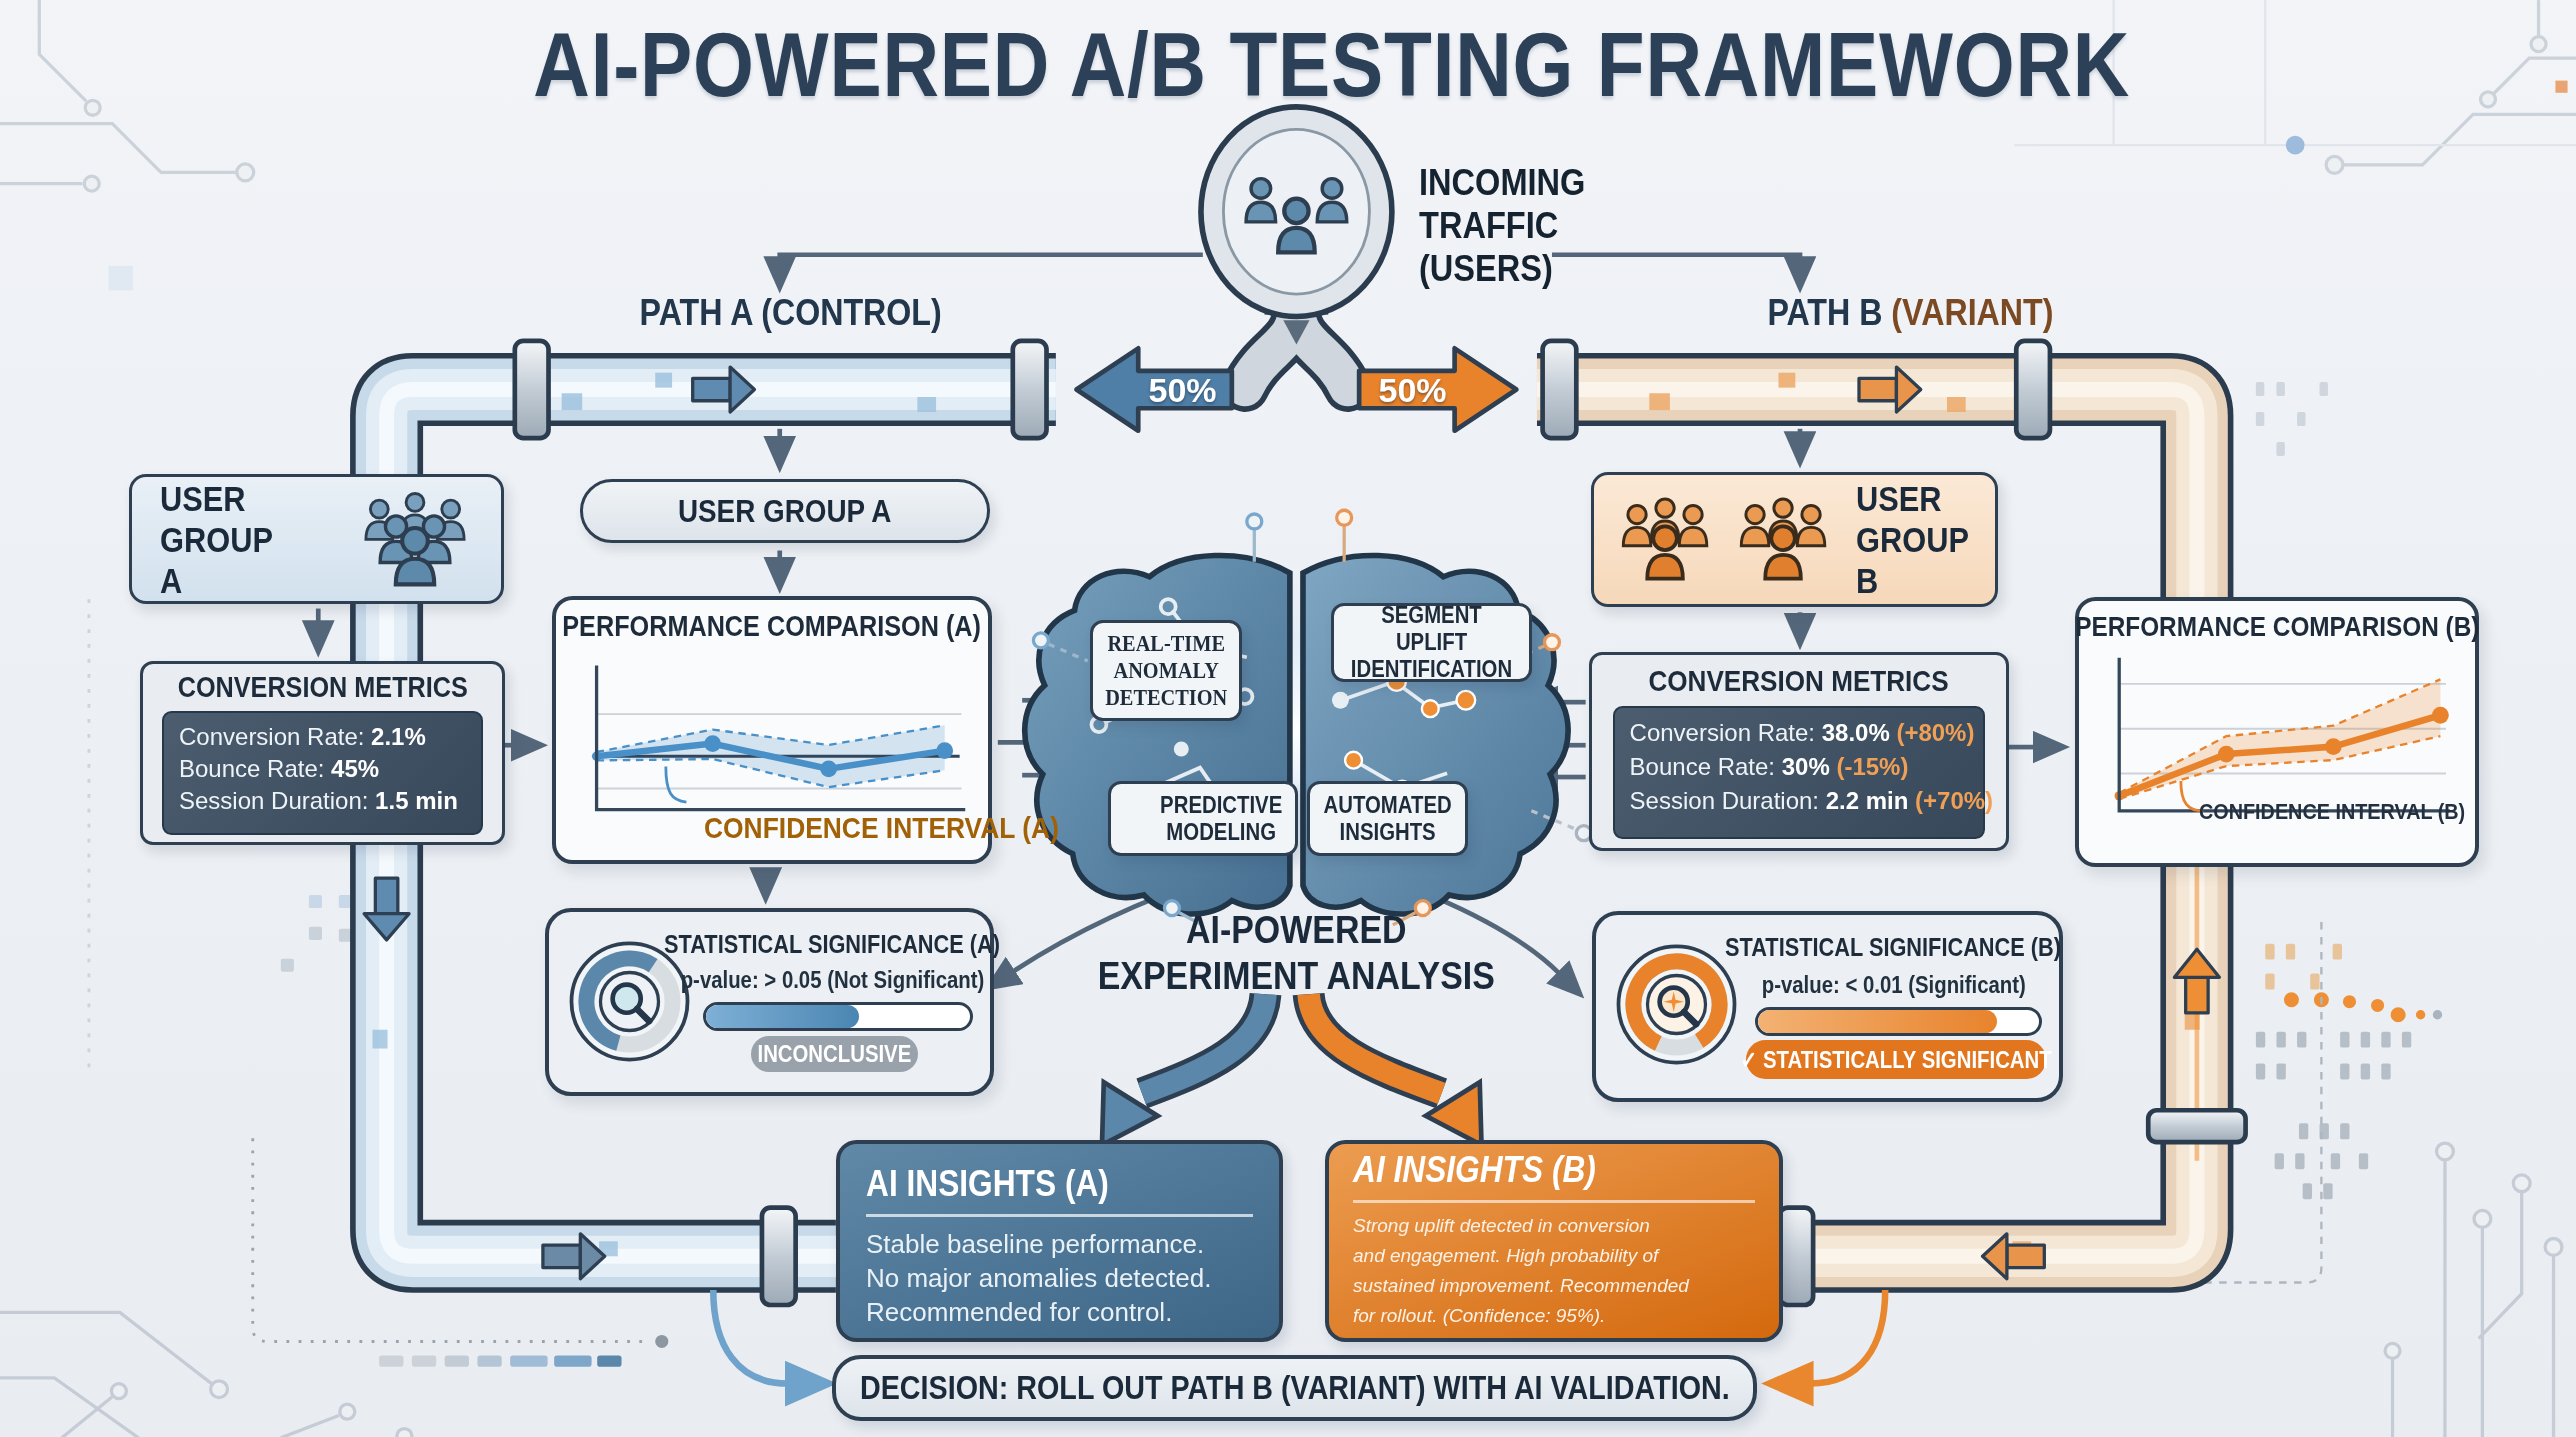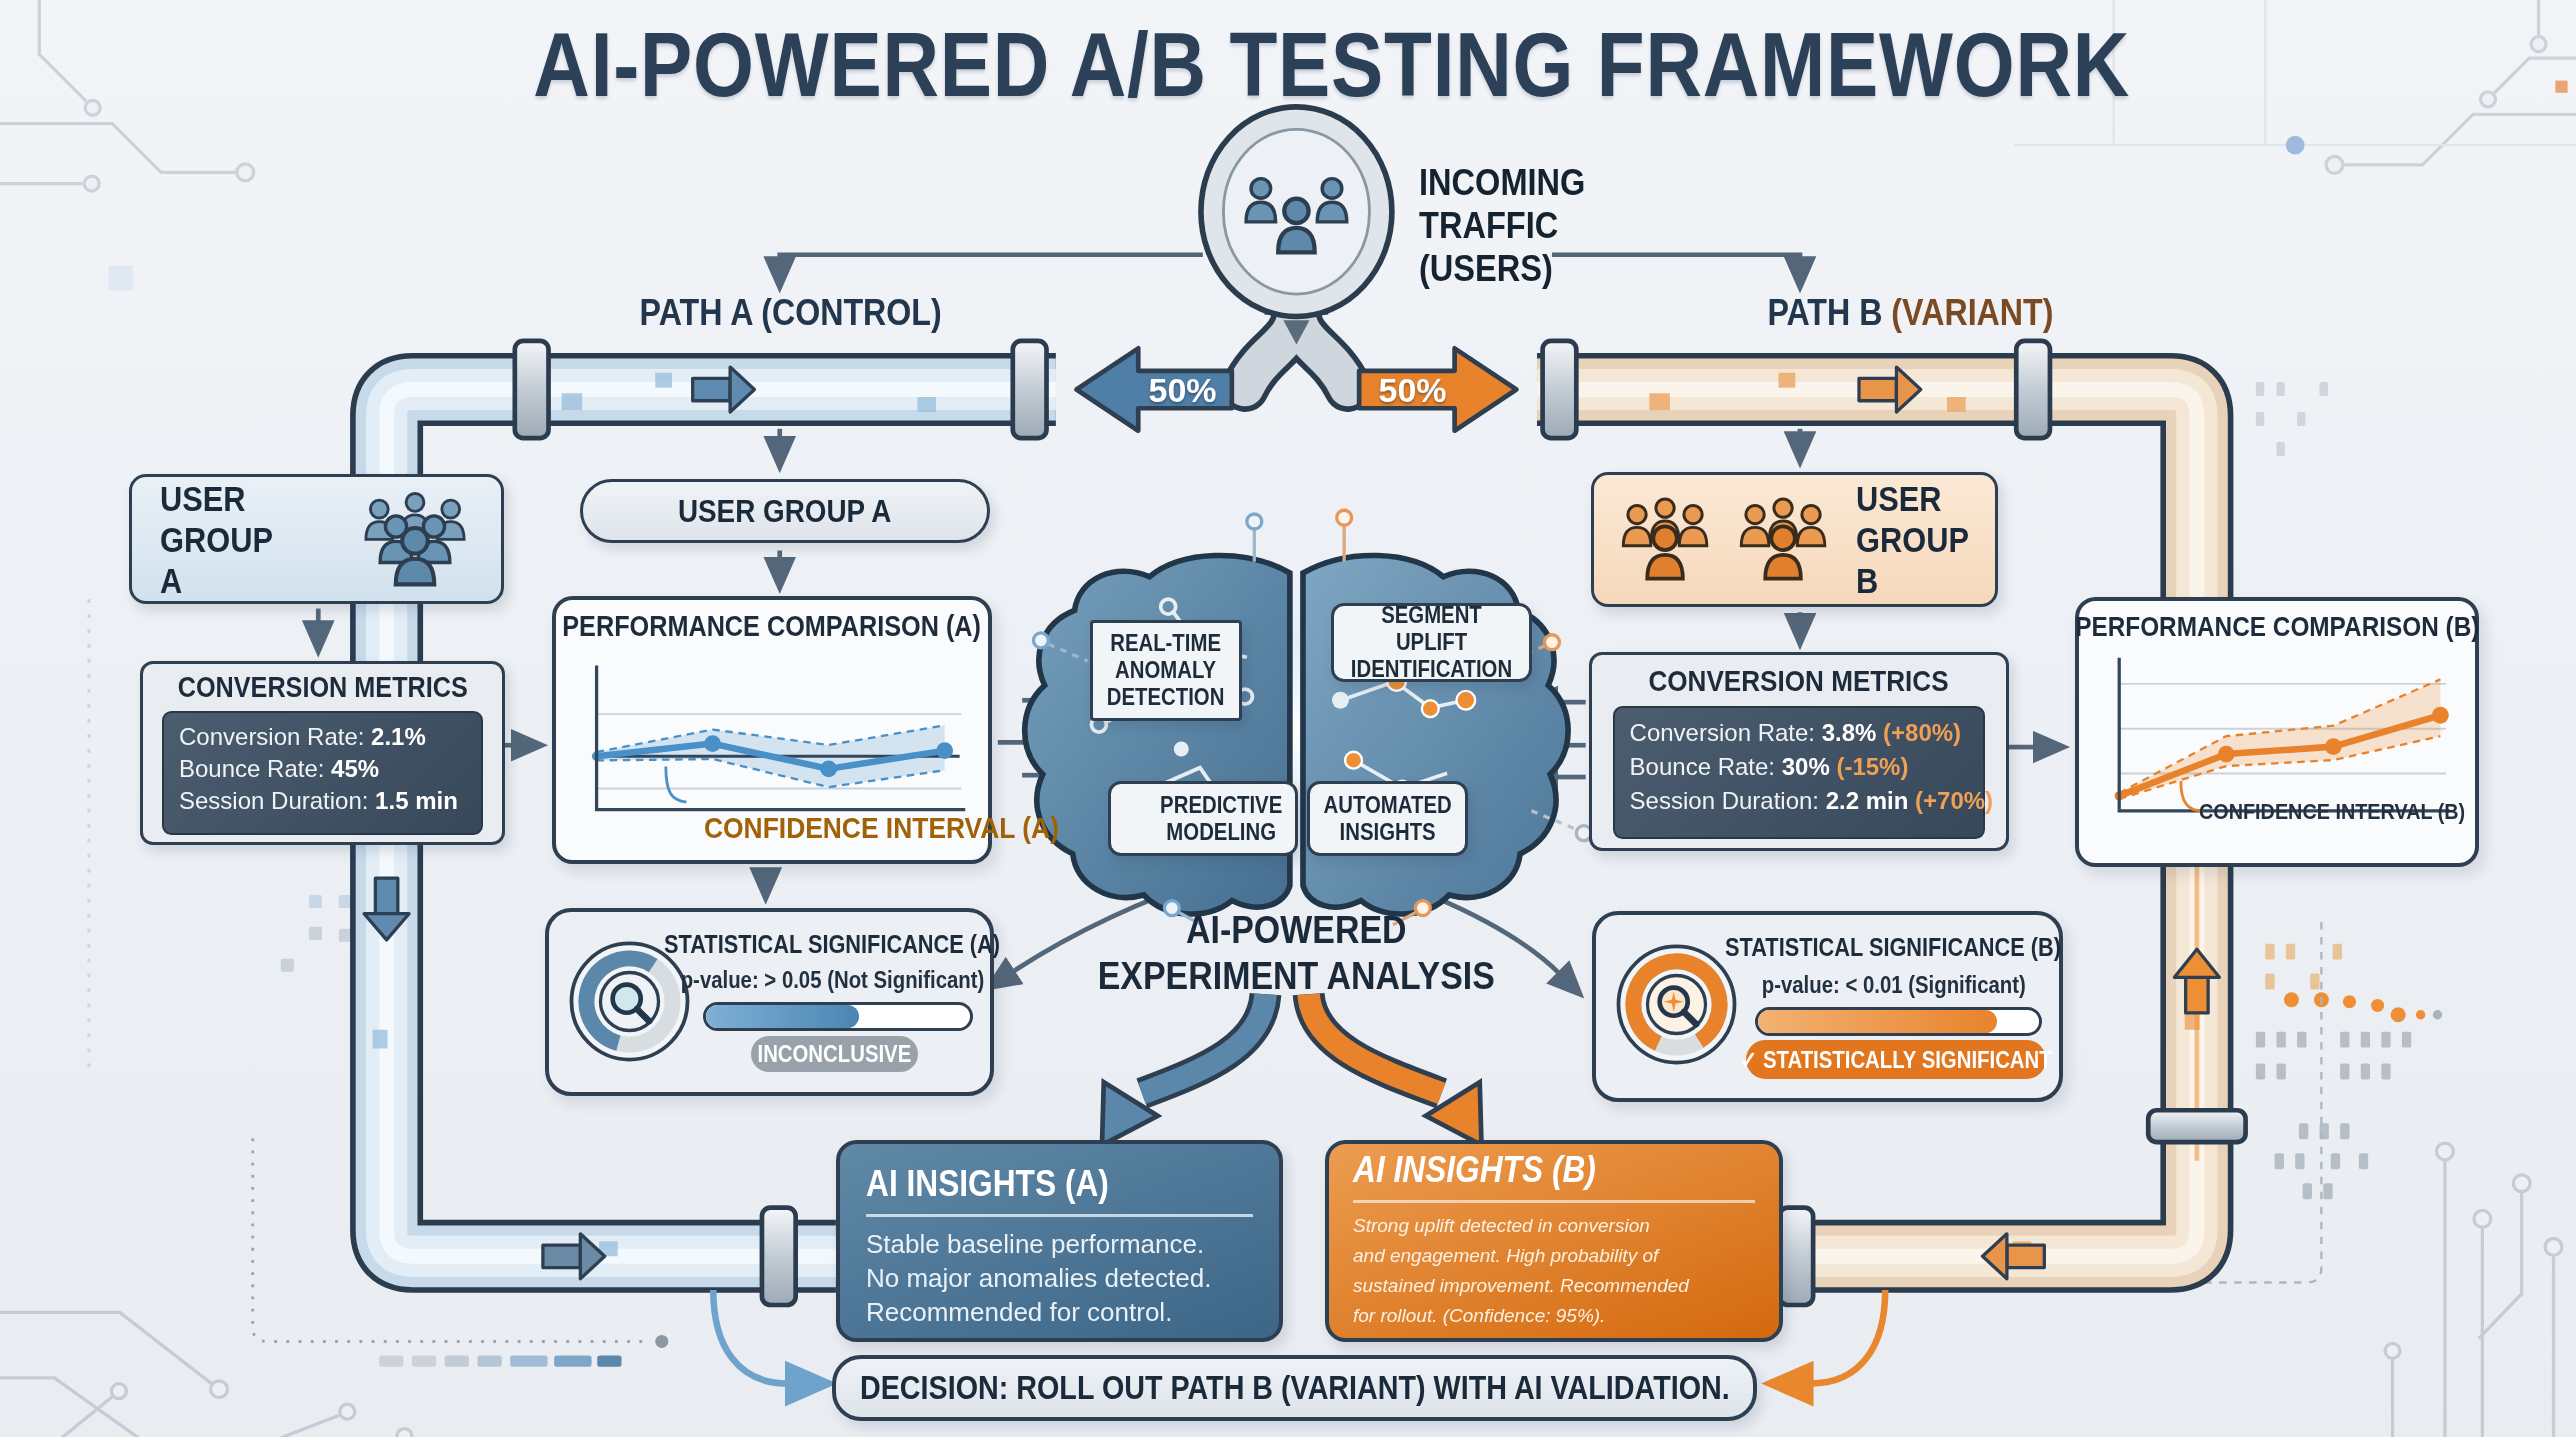--- a/index.html
+++ b/index.html
@@ -489,21 +489,21 @@
       <div><span>Bounce Rate: </span><b style="color:#fff;">45%</b></div>
       <div><span>Session Duration: </span><b style="color:#fff;">1.5 min</b></div>
     </div>
   </div>
 
   <div class="abs softbox" style="left:1589px;top:652px;width:414px;height:193px;border-radius:13px;background:#e9edf2;">
     <div class="ctr" style="height:51px;">
       <span class="cond bold nowrap" style="font-size:30px;color:#1d2b3a;">CONVERSION METRICS</span>
     </div>
     <div style="margin:0 20.6px;height:112px;border-radius:9.4px;border:2.8px solid #27384a;background:linear-gradient(135deg,#4b5d6f,#37485a);padding:8.4px 15px;color:#eef3f7;font-size:24px;line-height:34px;white-space:nowrap;">
-      <div><span>Conversion Rate: </span><b style="color:#fff;">3.8%</b><b style="color:#f0a055;"> (+80%)</b></div>
+      <div><span>Conversion Rate: </span><b style="color:#fff;">38.0%</b><b style="color:#f0a055;"> (+80%)</b></div>
       <div><span>Bounce Rate: </span><b style="color:#fff;">30%</b><b style="color:#f0a055;"> (-15%)</b></div>
       <div><span>Session Duration: </span><b style="color:#fff;">2.2 min</b><b style="color:#f0a055;"> (+70%)</b></div>
     </div>
   </div>
 
   <div class="abs panel" style="left:552px;top:596px;width:432px;height:260px;">
     <div class="ctr" style="height:52px;">
       <span class="cond bold nowrap" style="font-size:29px;color:#1d2b3a;">PERFORMANCE COMPARISON (A)</span>
     </div>
     <svg width="393" height="178" viewBox="0 0 420 190" style="display:block;margin:3.7px auto 0;">
@@ -597,21 +597,21 @@
       <div class="pfill" style="background: linear-gradient(90deg, rgb(243, 178, 115), rgb(232, 131, 44)); width: 85%;"></div>
     </div>
     <div class="abs ctr" style="left:150px;top:125px;width:300px;height:39px;border-radius:20.6px;background:#e2761f;">
       <span class="cond bold nowrap" style="font-size:23.4px;color:#fff;">
         <span>✓</span>
         <span>STATISTICALLY SIGNIFICANT</span>
       </span>
     </div>
   </div>
 
-  <div class="abs ctr softbox" style="left:1090px;top:620px;width:146px;height:95px;border-radius:4px;border-width:3.3px;background:#f2f5f8;">
+  <div class="abs ctr softbox" style="left:1090px;top:620px;width:146px;height:95px;border-radius:13px;border-width:3.3px;background:#f2f5f8;font-family:Liberation Serif, serif;">
     <div class="cond bold" style="font-size:23.4px;line-height:27px;color:#1d2b3a;">
       <div>REAL-TIME</div>
         <div>ANOMALY</div>
         <div>DETECTION</div>
     </div>
   </div>
   <div class="abs ctr softbox" style="left:1331px;top:603px;width:195px;height:73px;border-radius:13px;border-width:3.3px;background:#f2f5f8;">
     <div class="cond bold" style="font-size:23.4px;line-height:27px;color:#1d2b3a;">
       <div>SEGMENT UPLIFT</div>
         <div>IDENTIFICATION</div>

